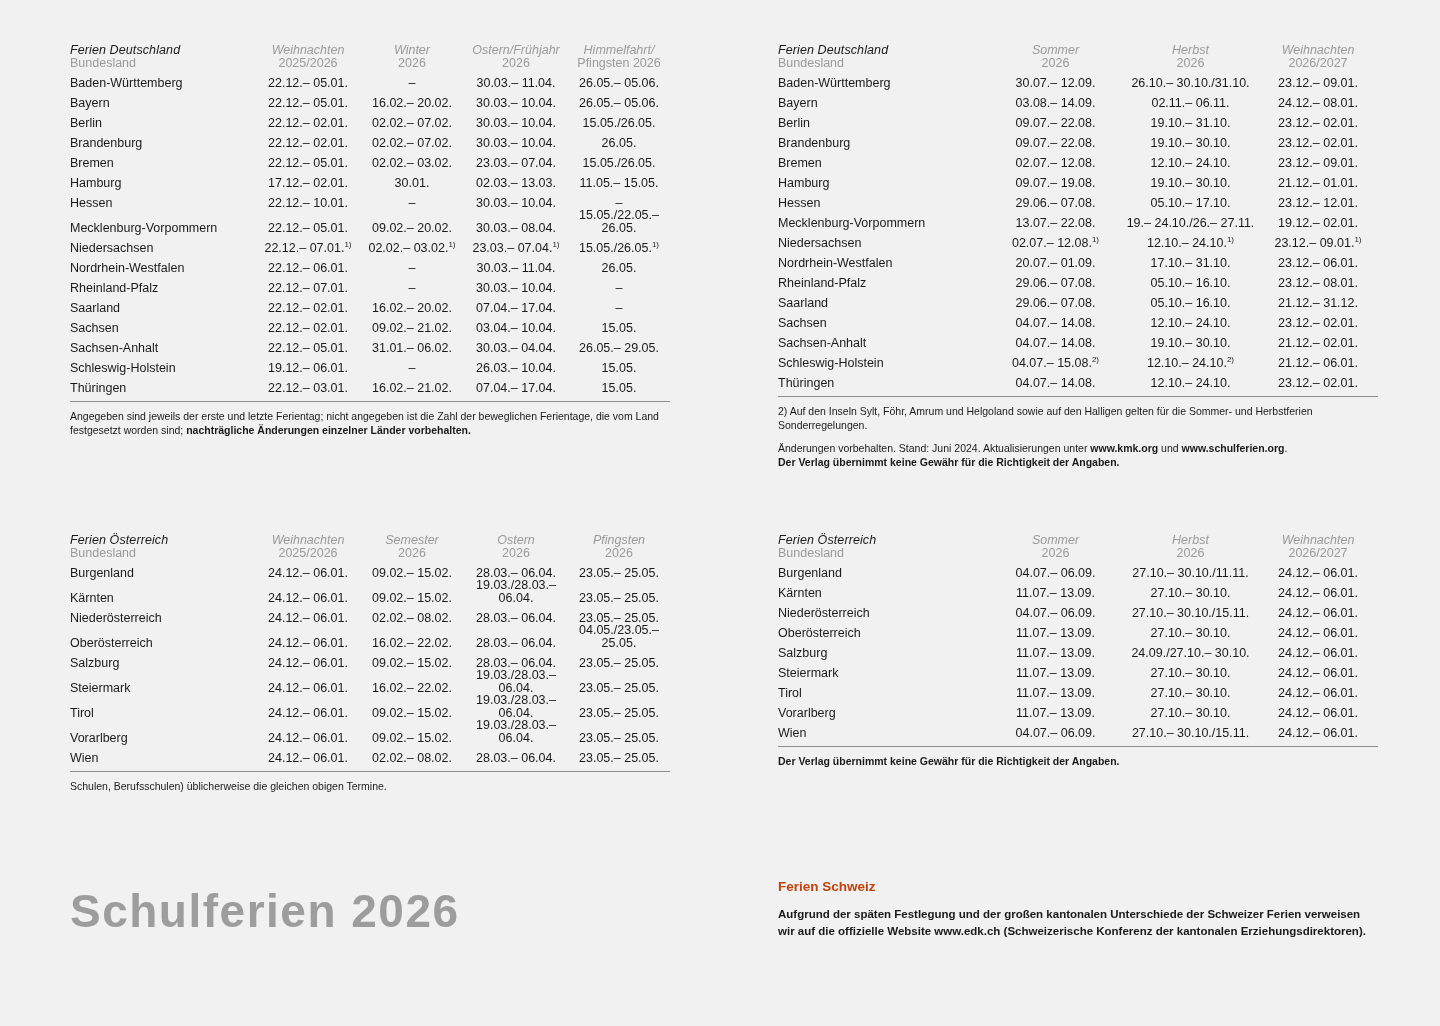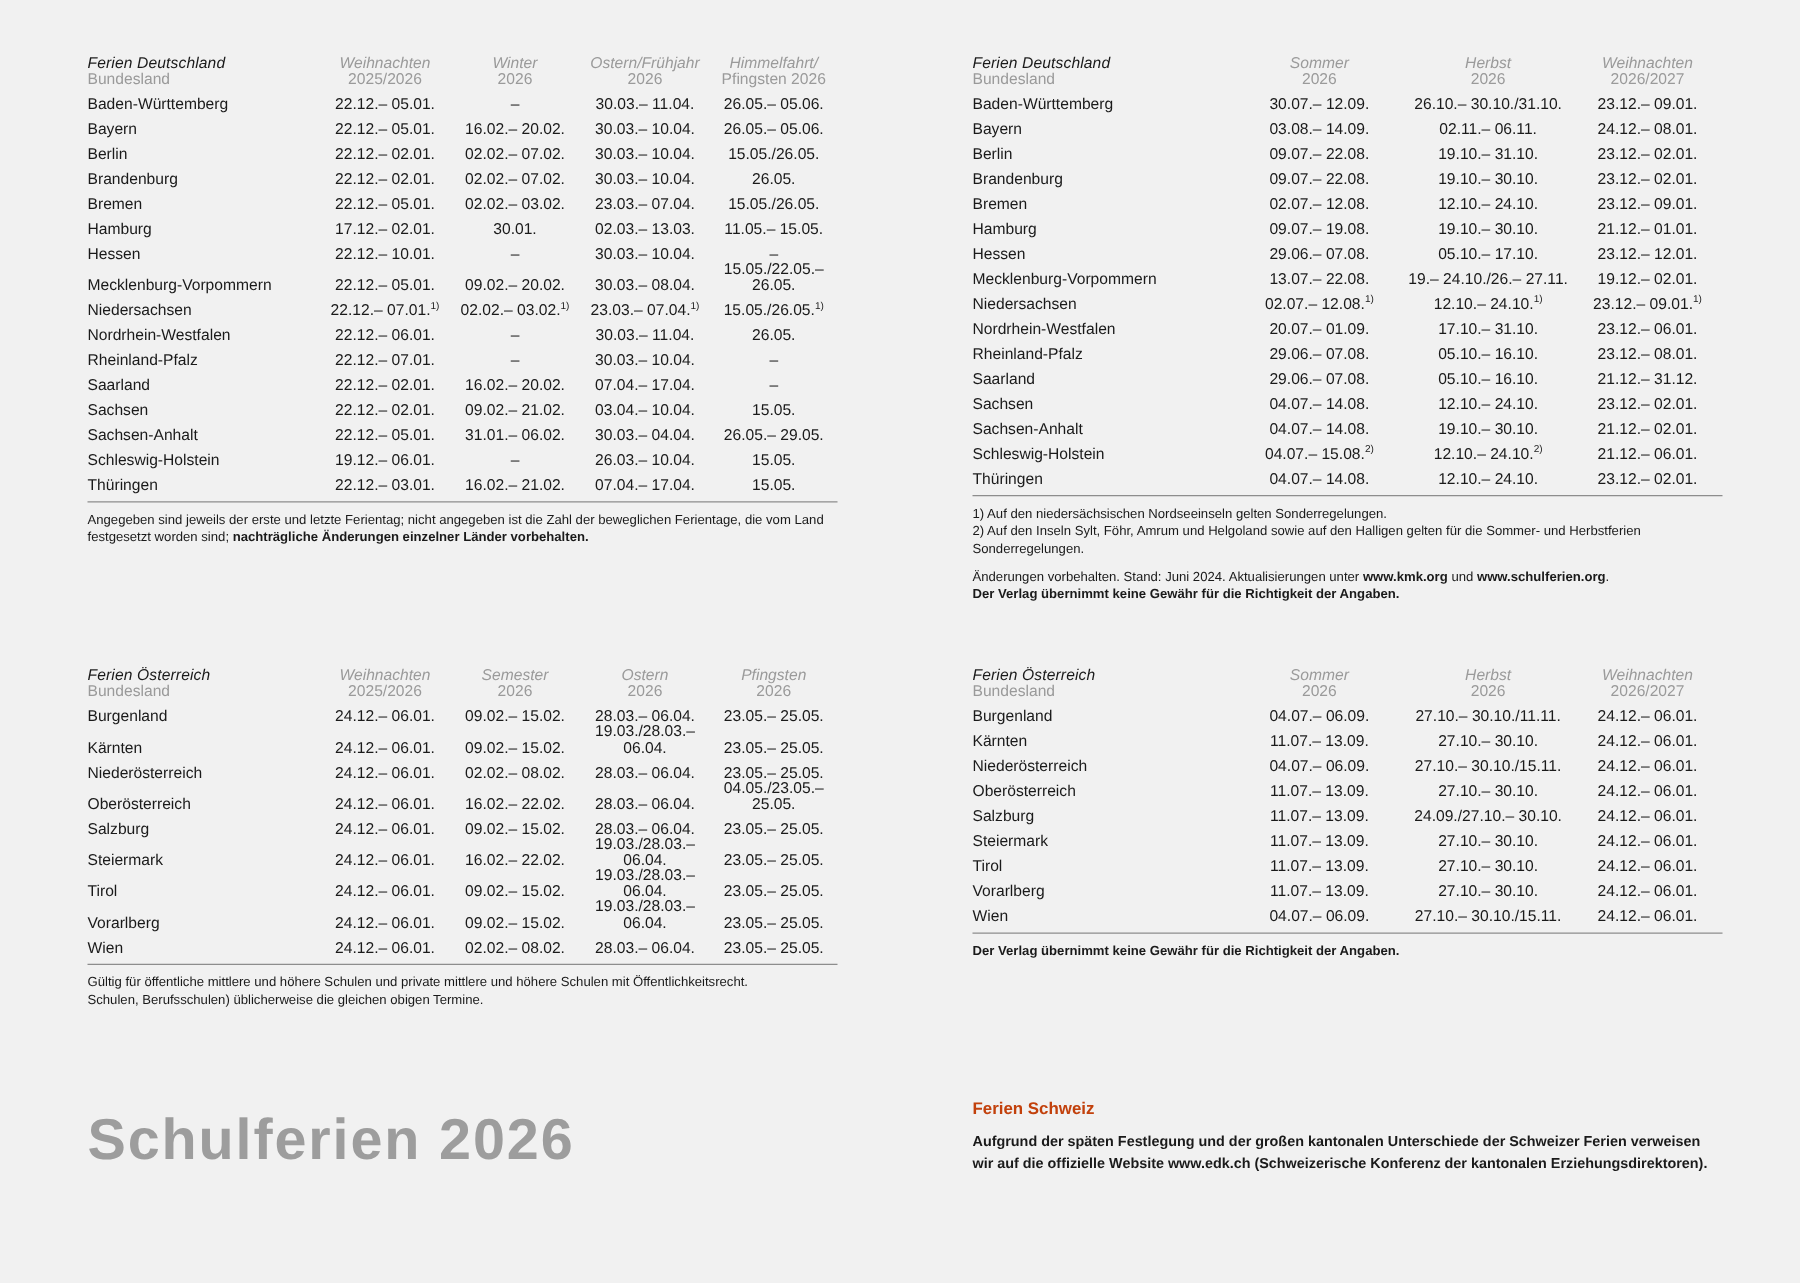--- a/index.html
+++ b/index.html
@@ -350,21 +350,20 @@
             <td class="land">Wien</td>
             <td class="val">24.12.– 06.01.</td>
             <td class="val">02.02.– 08.02.</td>
             <td class="val">28.03.– 06.04.</td>
             <td class="val">23.05.– 25.05.</td>
           </tr>
         </tbody>
     </table>
     <hr class="rule">
     <div class="note">
-      <div>Gültig für öffentliche mittlere und höhere Schulen und private mittlere und höhere Schulen mit Öffentlichkeitsrecht.</div>
       <div>Schulen, Berufsschulen) üblicherweise die gleichen obigen Termine.</div>
     </div>
   </div>
 
   <div class="big-title">Schulferien 2026</div>
 
   <div class="block" style="left:778px; top:44px;">
     <table class="ferien">
       <colgroup>
         <col style="width:210px">
@@ -480,21 +479,20 @@
           <tr>
             <td class="land">Thüringen</td>
             <td class="val">04.07.– 14.08.</td>
             <td class="val">12.10.– 24.10.</td>
             <td class="val">23.12.– 02.01.</td>
           </tr>
         </tbody>
     </table>
     <hr class="rule">
     <div class="note">
-      <div>1) Auf den niedersächsischen Nordseeinseln gelten Sonderregelungen.</div>
       <div>2) Auf den Inseln Sylt, Föhr, Amrum und Helgoland sowie auf den Halligen gelten für die Sommer- und Herbstferien Sonderregelungen.</div>
       <div style="margin-top:9px;"><span>Änderungen vorbehalten. Stand: Juni 2024. Aktualisierungen unter </span><b>www.kmk.org</b><span> und </span><b>www.schulferien.org</b><span>.</span></div>
       <div><b>Der Verlag übernimmt keine Gewähr für die Richtigkeit der Angaben.</b></div>
     </div>
   </div>
 
   <div class="block" style="left:778px; top:534px;">
     <table class="ferien">
       <colgroup>
         <col style="width:210px">

